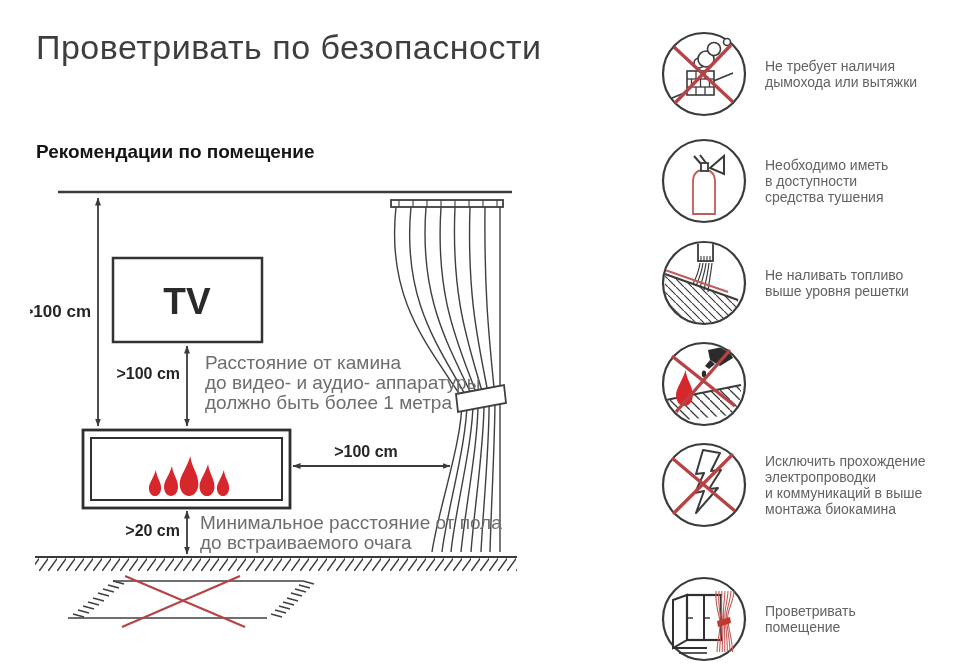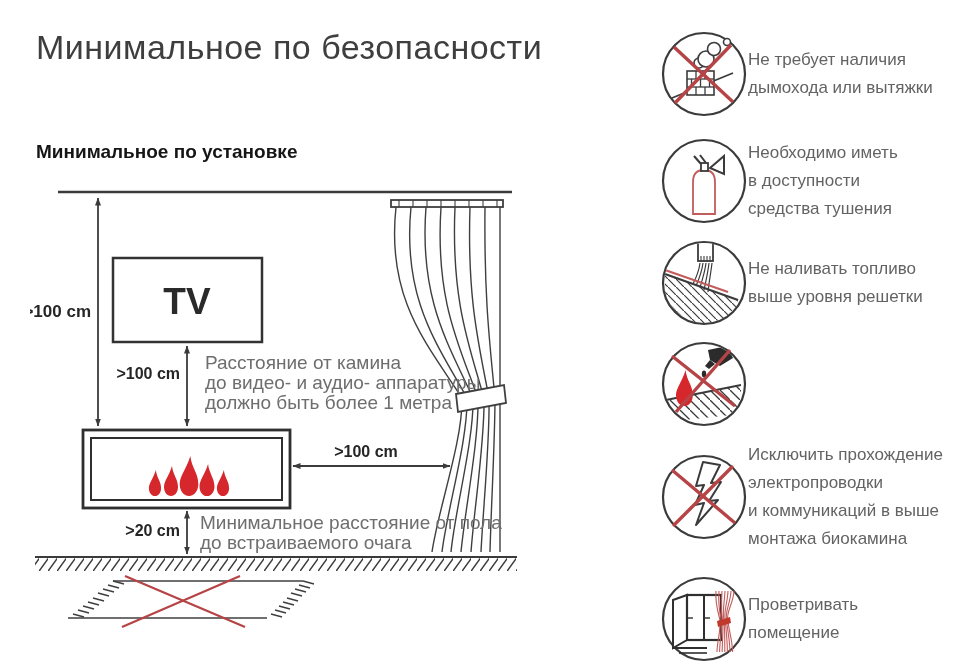--- a/index.html
+++ b/index.html
@@ -7,32 +7,32 @@
   #canvas{position:relative;width:970px;height:666px;background:#ffffff;overflow:hidden;}
   .page-title{position:absolute;left:36px;top:28px;font-size:34px;font-weight:400;color:#3e3e3e;letter-spacing:.5px;}
   .section-title{position:absolute;left:36px;top:141px;font-size:19px;font-weight:700;color:#151515;}
   .note{position:absolute;font-size:19px;line-height:20px;color:#6e6e6e;white-space:pre-line;}
   .note-tv{left:205px;top:353px;}
   .note-floor{left:200px;top:513px;}
   .diagram-svg{position:absolute;left:30px;top:180px;}
   .safety-col{position:absolute;left:660px;top:0;width:300px;}
   .safety-row{position:absolute;left:0;display:flex;align-items:center;}
   .safety-row .ic{flex:0 0 88px;width:88px;height:88px;}
-  .caption{font-size:17px;line-height:28px;color:#636363;white-space:pre-line;}
+  .caption{margin-left:17px;font-size:14px;line-height:16px;color:#636363;white-space:pre-line;}
   .r1{top:30px;} .r2{top:137px;} .r3{top:239px;} .r4{top:340px;} .r5{top:441px;} .r6{top:575px;}
   svg text{font-family:"Liberation Sans","DejaVu Sans",sans-serif;}
   .dim{font-weight:700;fill:#262626;}
 </style>
 </head>
 <body>
 
 <div id="canvas">
 
-  <div class="page-title">Минимальное по безопасности</div>
-  <div class="section-title">Минимальное по установке</div>
+  <div class="page-title">Проветривать по безопасности</div>
+  <div class="section-title">Рекомендации по помещение</div>
 
   <svg class="diagram-svg" width="530" height="478" viewBox="0 0 530 478">
     <defs>
       <marker id="ah" refX="7.5" refY="3" markerWidth="10" markerHeight="8" orient="auto-start-reverse" markerUnits="userSpaceOnUse">
         <path d="M0,0 L8,3 L0,6 Z" fill="#3b3b3b"></path>
       </marker>
       <pattern id="floorHatch" width="9" height="14" patternUnits="userSpaceOnUse">
         <path d="M-2,16 L11,-2" stroke="#3b3b3b" stroke-width="1.5"></path>
       </pattern>
     </defs>

